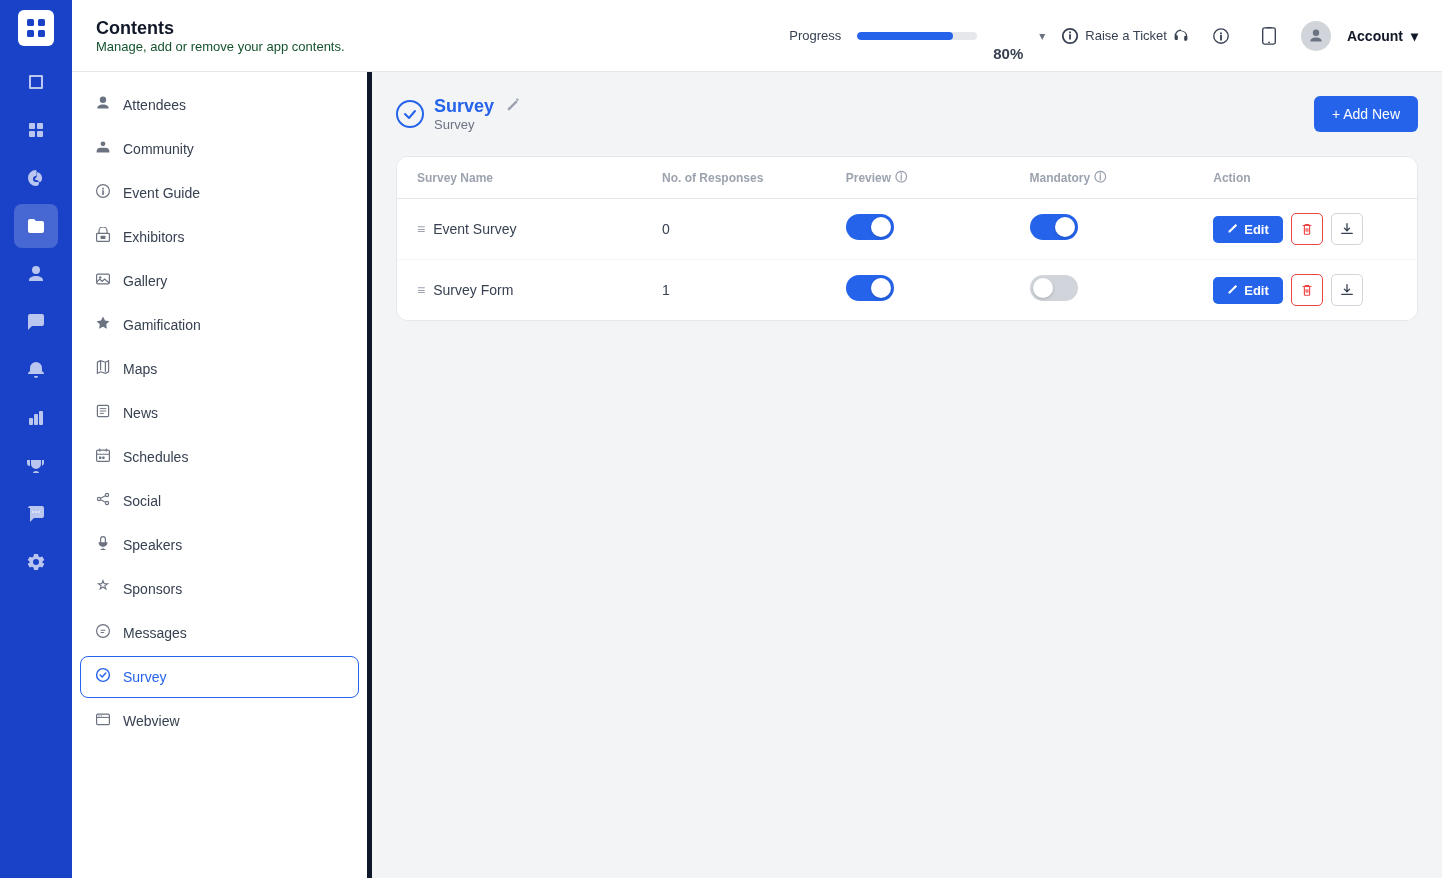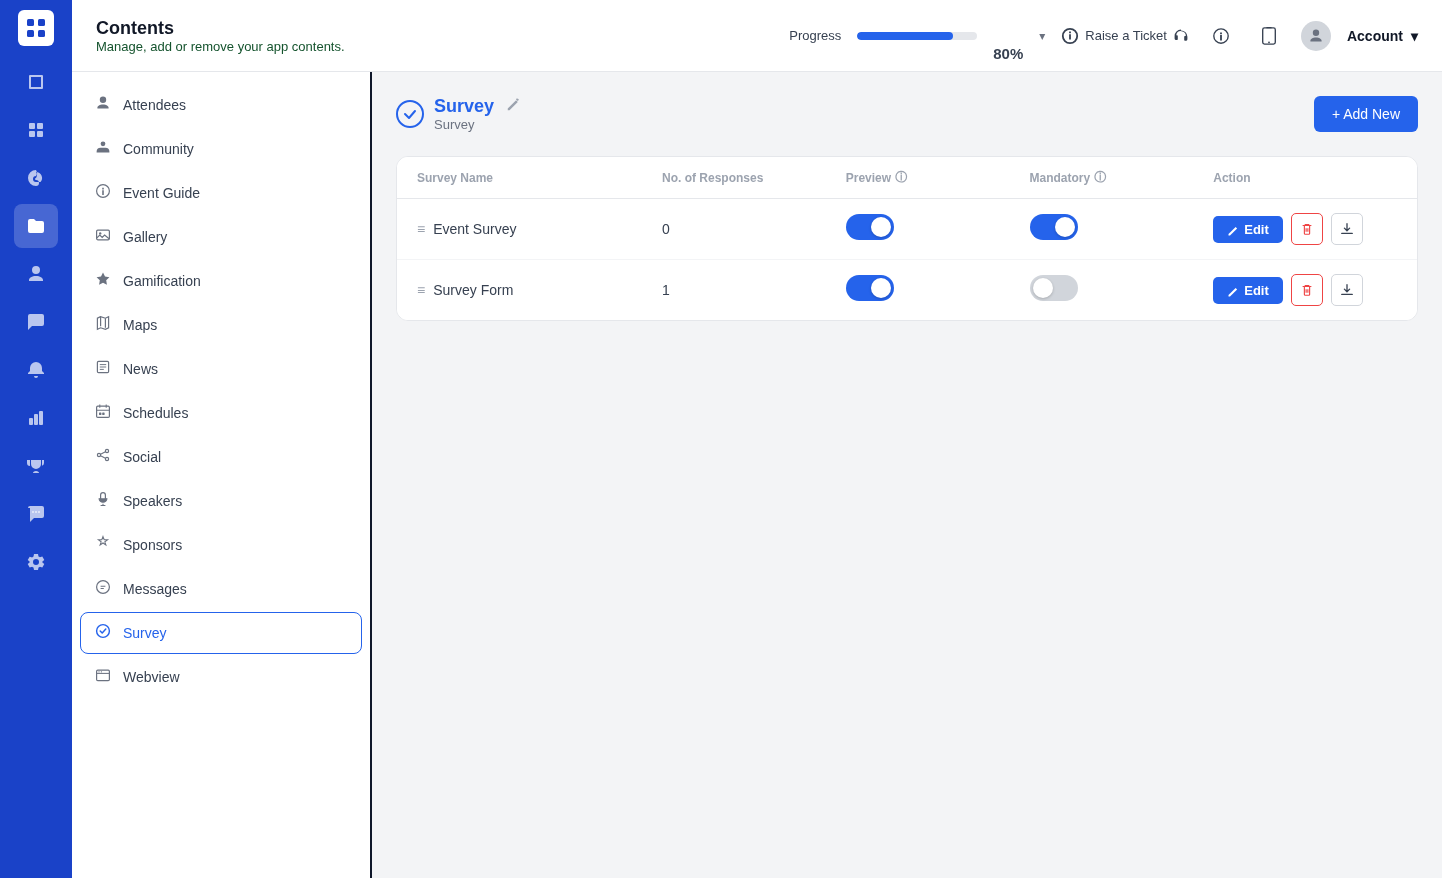--- a/index.html
+++ b/index.html
@@ -99,21 +99,21 @@
     .content-body {
       flex: 1;
       display: flex;
       overflow: hidden;
     }
 
     
     .sidebar {
       width: 300px;
       background: white;
-      border-right: 2px solid #0f172a;
+      border-right: 5px solid #0f172a;
       padding: 12px 8px;
       overflow-y: auto;
       flex-shrink: 0;
     }
     .sidebar-item {
       display: flex;
       align-items: center;
       gap: 12px;
       padding: 10px 14px;
       border-radius: 8px;
@@ -233,21 +233,21 @@
     
     .edit-btn {
       background: #2563eb;
       color: white;
       border: none;
       border-radius: 5px;
       padding: 6px 14px;
       font-size: 13px;
       font-weight: 600;
       cursor: pointer;
-      display: flex; align-items: flex-end; gap: 5px;
+      display: flex; align-items: flex-start; gap: 5px;
     }
     .delete-btn {
       width: 32px; height: 32px;
       border: 1.5px solid #ef4444;
       border-radius: 5px;
       background: white;
       color: #ef4444;
       display: flex; align-items: center; justify-content: center;
       cursor: pointer; font-size: 14px;
     }
@@ -414,20 +414,30 @@
       <div class="sidebar-item">
         <span class="si-icon">
           <svg width="16" height="16" viewBox="0 0 20 20" fill="currentColor">
               <circle cx="10" cy="10" r="8" fill="none" stroke="currentColor" stroke-width="1.5"></circle>
               <path d="M9 9h2v6H9V9zm0-3h2v2H9V6z"></path>
             </svg>
         </span>
         <span>Event Guide</span>
       </div>
 
+      <div class="sidebar-item">
+        <span class="si-icon">
+          <svg width="16" height="16" viewBox="0 0 20 20" fill="currentColor">
+              <rect x="2" y="8" width="16" height="10" rx="1" fill="none" stroke="currentColor" stroke-width="1.5"></rect>
+              <path d="M5 8V5a5 5 0 0110 0v3" fill="none" stroke="currentColor" stroke-width="1.5"></path>
+              <rect x="7" y="11" width="6" height="4" rx="0.5"></rect>
+            </svg>
+        </span>
+        <span>Exhibitors</span>
+      </div>
 
       <div class="sidebar-item">
         <span class="si-icon">
           <svg width="16" height="16" viewBox="0 0 20 20" fill="currentColor">
               <rect x="2" y="4" width="16" height="12" rx="1.5" fill="none" stroke="currentColor" stroke-width="1.5"></rect>
               <path d="M2 14l4-4 3 3 3-3 6 5" fill="none" stroke="currentColor" stroke-width="1.5"></path>
               <circle cx="6.5" cy="8" r="1.5"></circle>
             </svg>
         </span>
         <span>Gallery</span>

